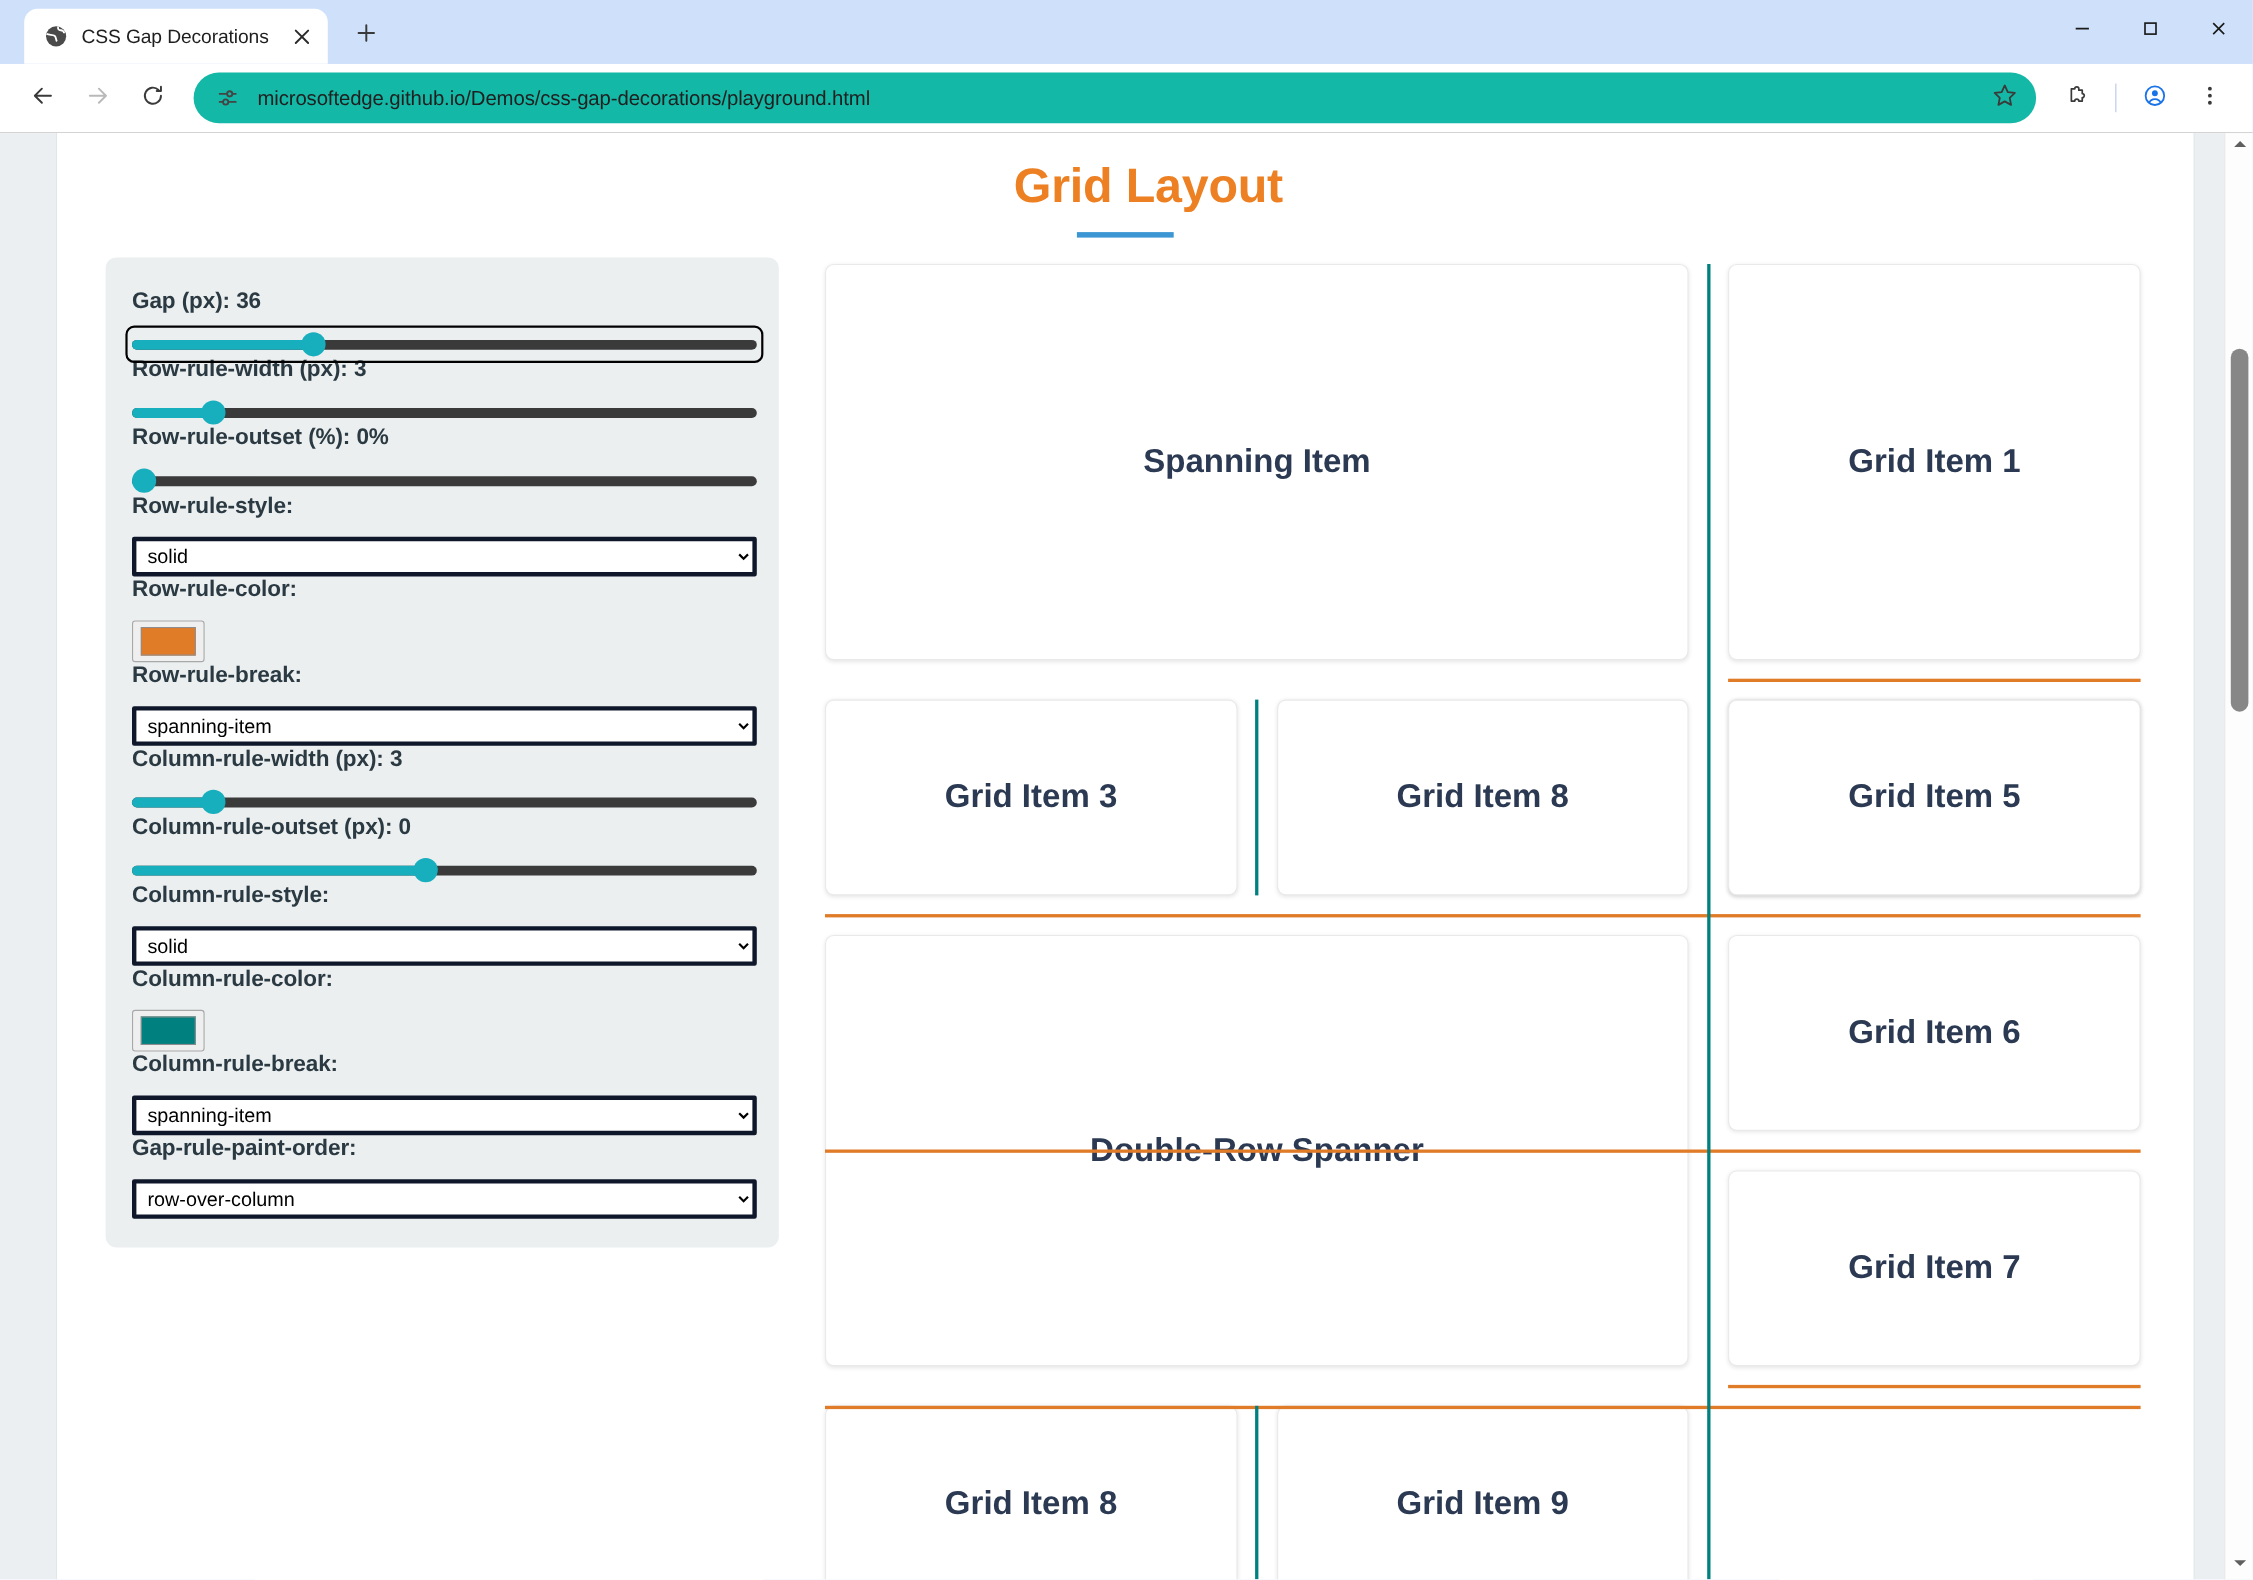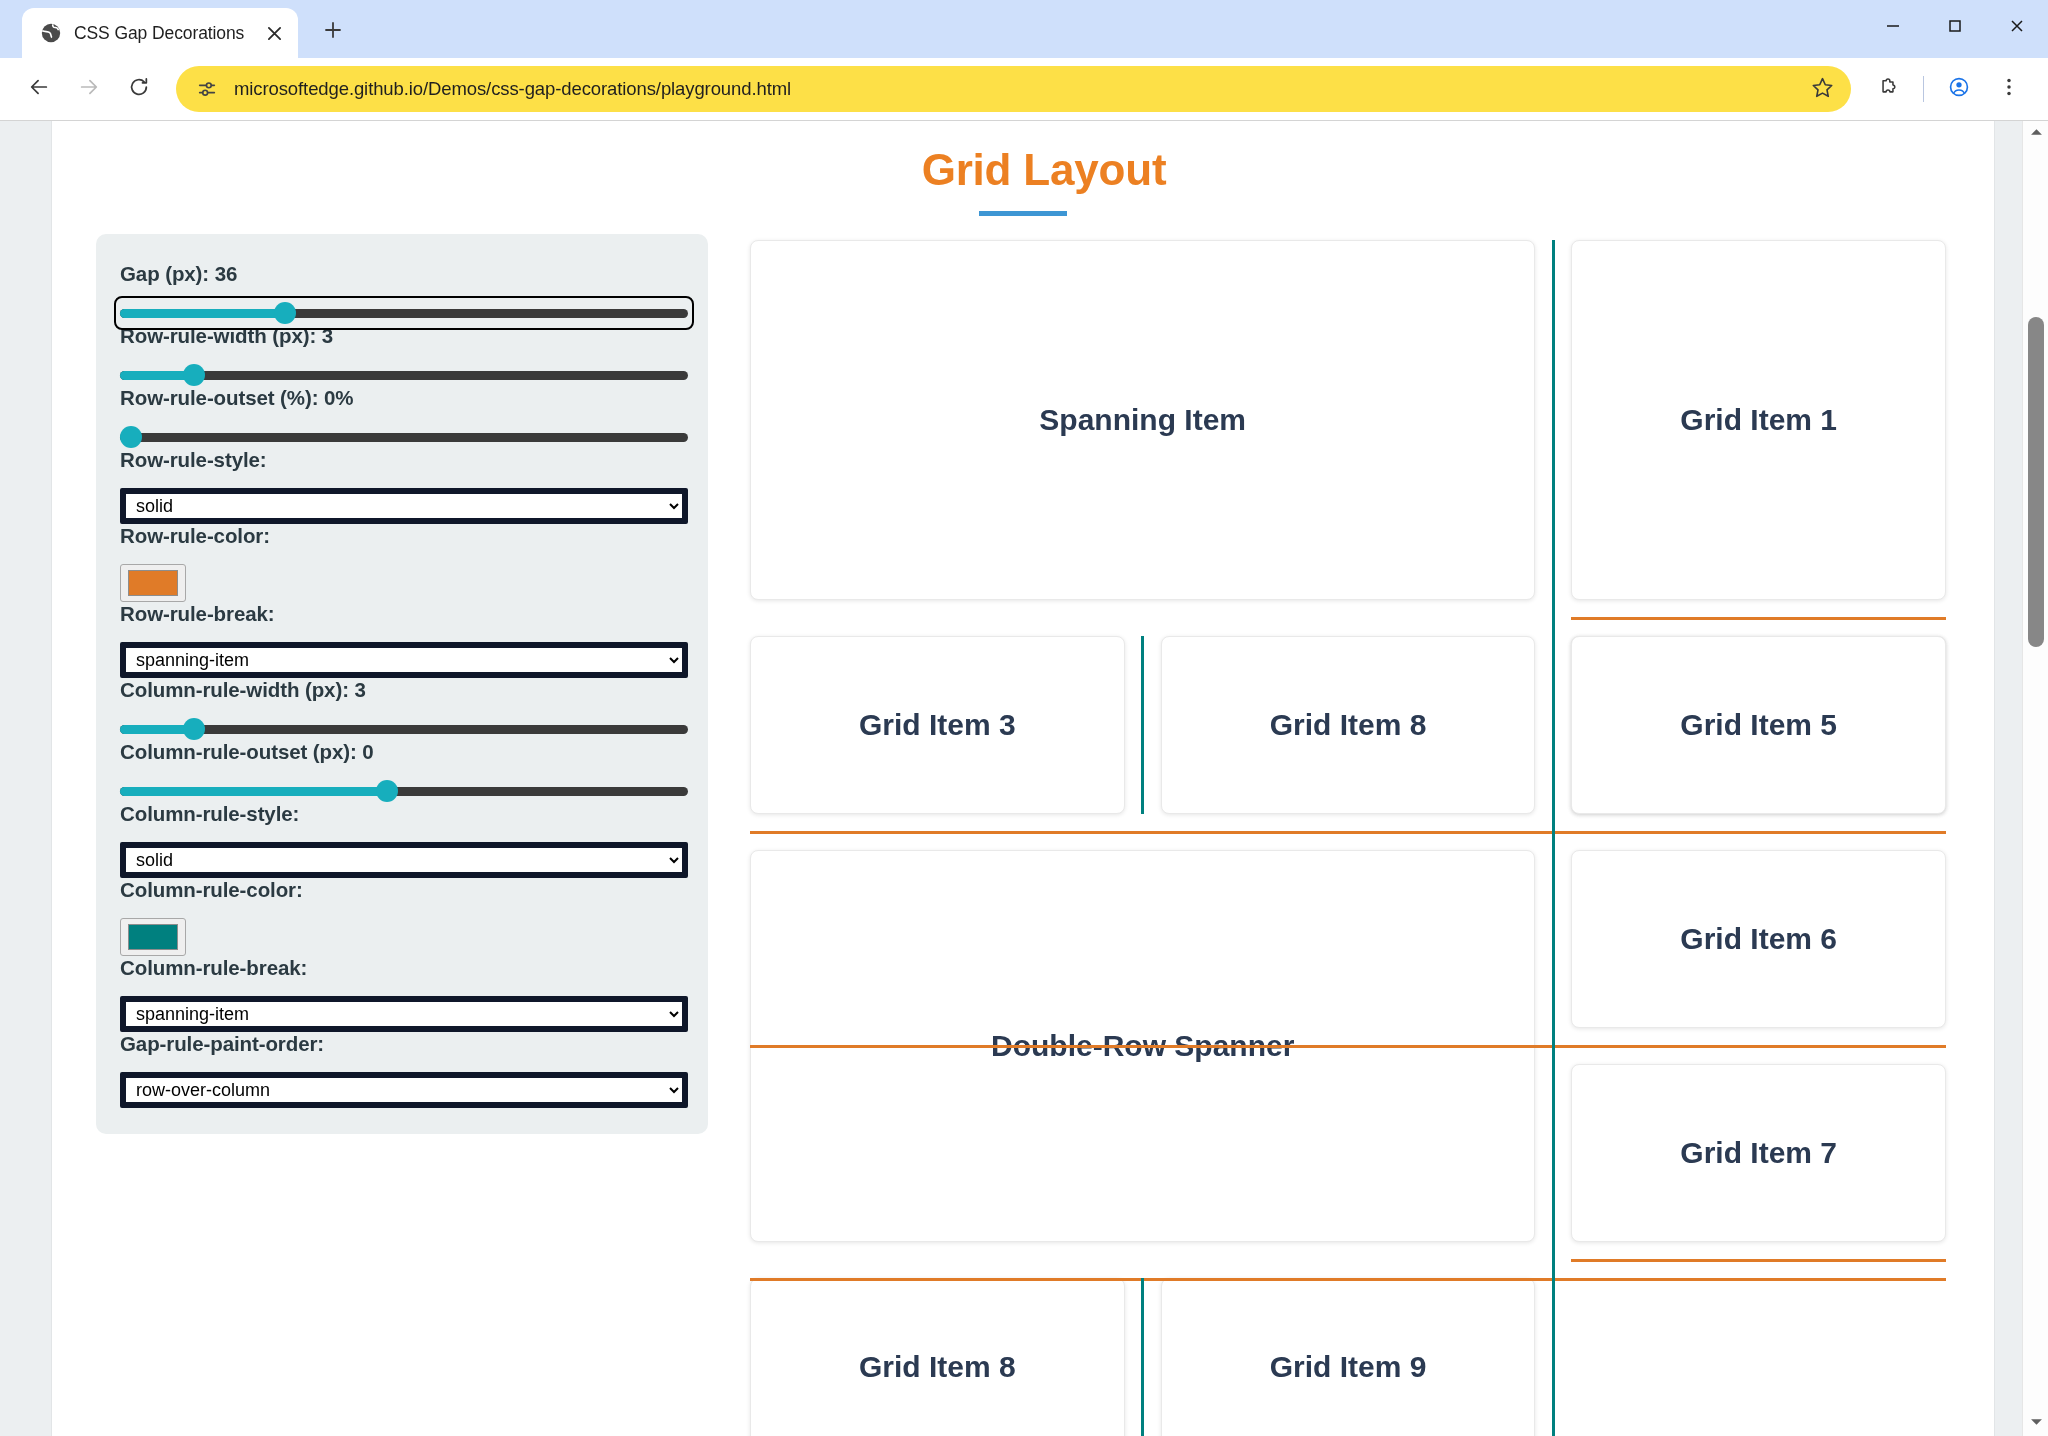--- a/index.html
+++ b/index.html
@@ -38,21 +38,21 @@
   .wc { width: 62px; height: 56px; display: flex; align-items: center; justify-content: center; }
   .wc svg { width: 16px; height: 16px; }
 
   .toolbar { height: 62px; background: #ffffff; display: flex; align-items: center;
              padding: 0 16px; gap: 4px; flex: 0 0 62px; }
   .tbtn { width: 46px; height: 46px; border-radius: 50%; display: flex;
           align-items: center; justify-content: center; flex: 0 0 46px; }
   .tbtn svg { width: 22px; height: 22px; }
   .tbtn.disabled svg { opacity: 0.35; }
 
-  .omnibox { flex: 1 1 auto; height: 46px; background: #fde047; border-radius: 23px;
+  .omnibox { flex: 1 1 auto; height: 46px; background: #14b8a6; border-radius: 23px;
              display: flex; align-items: center; padding: 0 8px 0 18px; margin: 0 10px;
              gap: 14px; min-width: 0; }
   .omni-icon { width: 26px; height: 26px; flex: 0 0 26px; display:flex; align-items:center;
                justify-content:center;}
   .omni-icon svg { width: 22px; height: 22px; }
   .omni-url { flex: 1 1 auto; font-size: 18.5px; color: #1f1f1f; white-space: nowrap;
               overflow: hidden; letter-spacing: -0.1px; }
   .omni-star { width: 42px; height: 42px; border-radius: 50%; display: flex;
                align-items: center; justify-content: center; flex: 0 0 42px; }
   .omni-star svg { width: 23px; height: 23px; }
@@ -97,21 +97,21 @@
   .range { position: relative; width: 568px; height: 22px; display: flex; align-items: center; }
   .range.focused { outline: 2px solid #000; outline-offset: 4px; border-radius: 2px; }
   .range-track { position: absolute; left: 0; right: 0; height: 9px; border-radius: 5px;
                  background: #3a3a3a; }
   .range-fill { position: absolute; left: 0; height: 9px; border-radius: 5px; background: #17aebd; }
   .range-thumb { position: absolute; width: 22px; height: 22px; border-radius: 50%;
                  background: #17aebd; transform: translateX(-11px); }
 
   select.ctl-select { width: 568px; height: 36px; font-size: 18px;
                       font-family: "Liberation Sans", sans-serif;
-                      color: #000; background: #fff; border: 6px solid #0f172a;
+                      color: #000; background: #fff; border: 4px solid #0f172a;
                       border-radius: 2px; padding: 0 6px; }
 
   .color-swatch { width: 66px; height: 38px; background: #efefef; border: 1px solid #a8a8a8;
                   border-radius: 3px; padding: 5px 7px; }
   .color-swatch-inner { width: 100%; height: 100%; border: 1px solid #8d8d8d; }
 
   
   .grid-wrap { flex: 1 1 auto; position: relative; padding-top: 6px; }
   .grid { position: relative; display: grid;
           grid-template-columns: 1fr 1fr 1fr;

